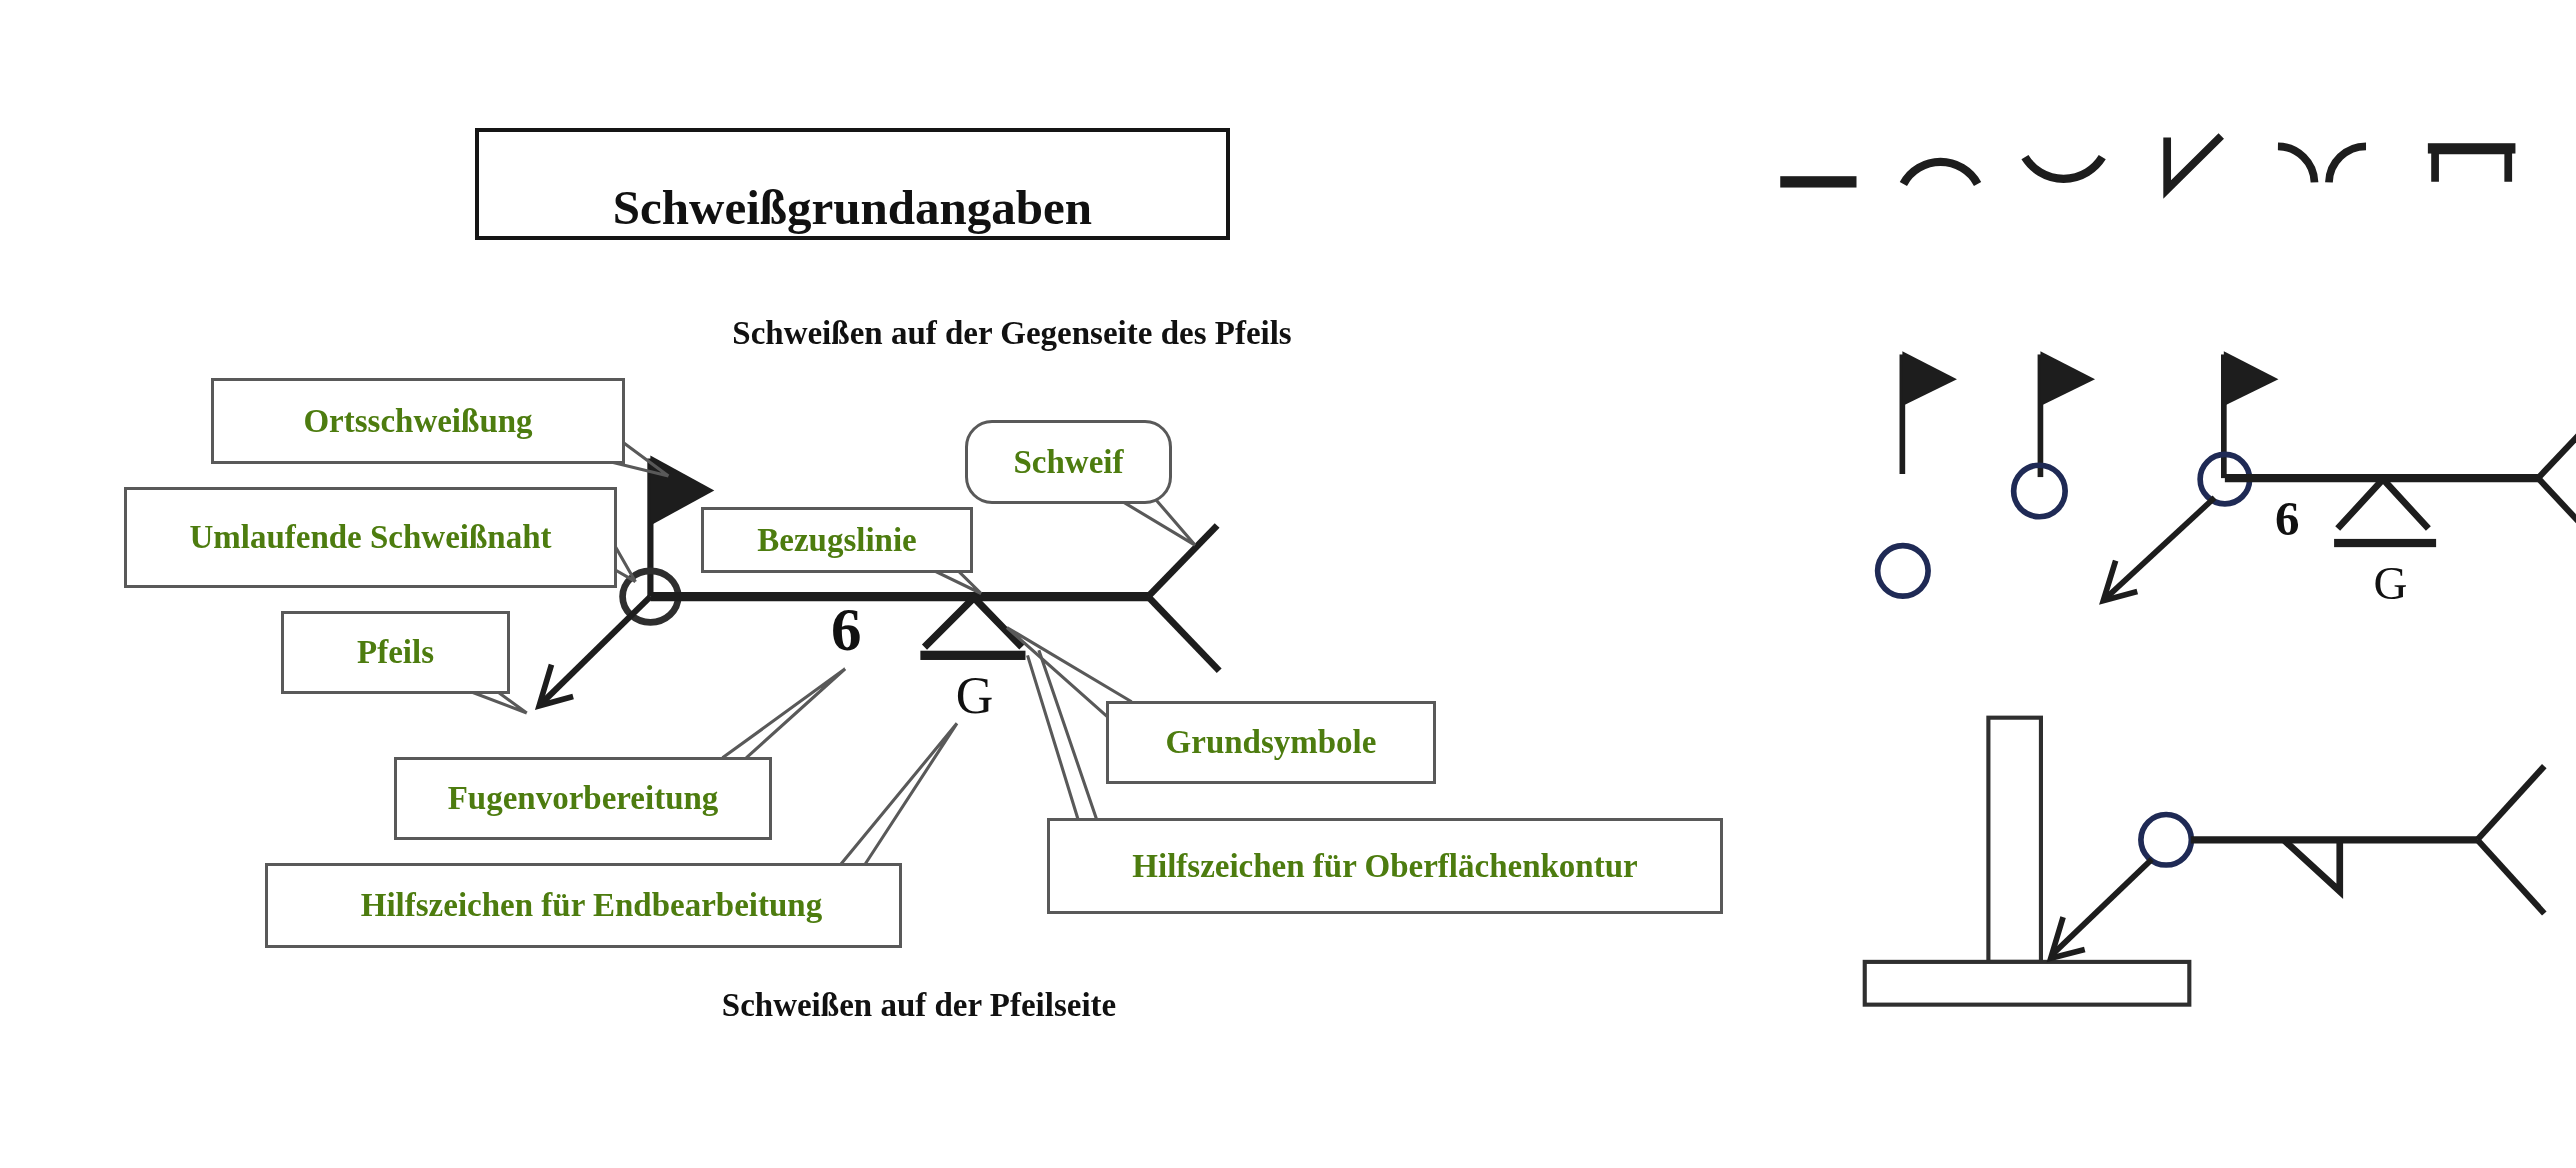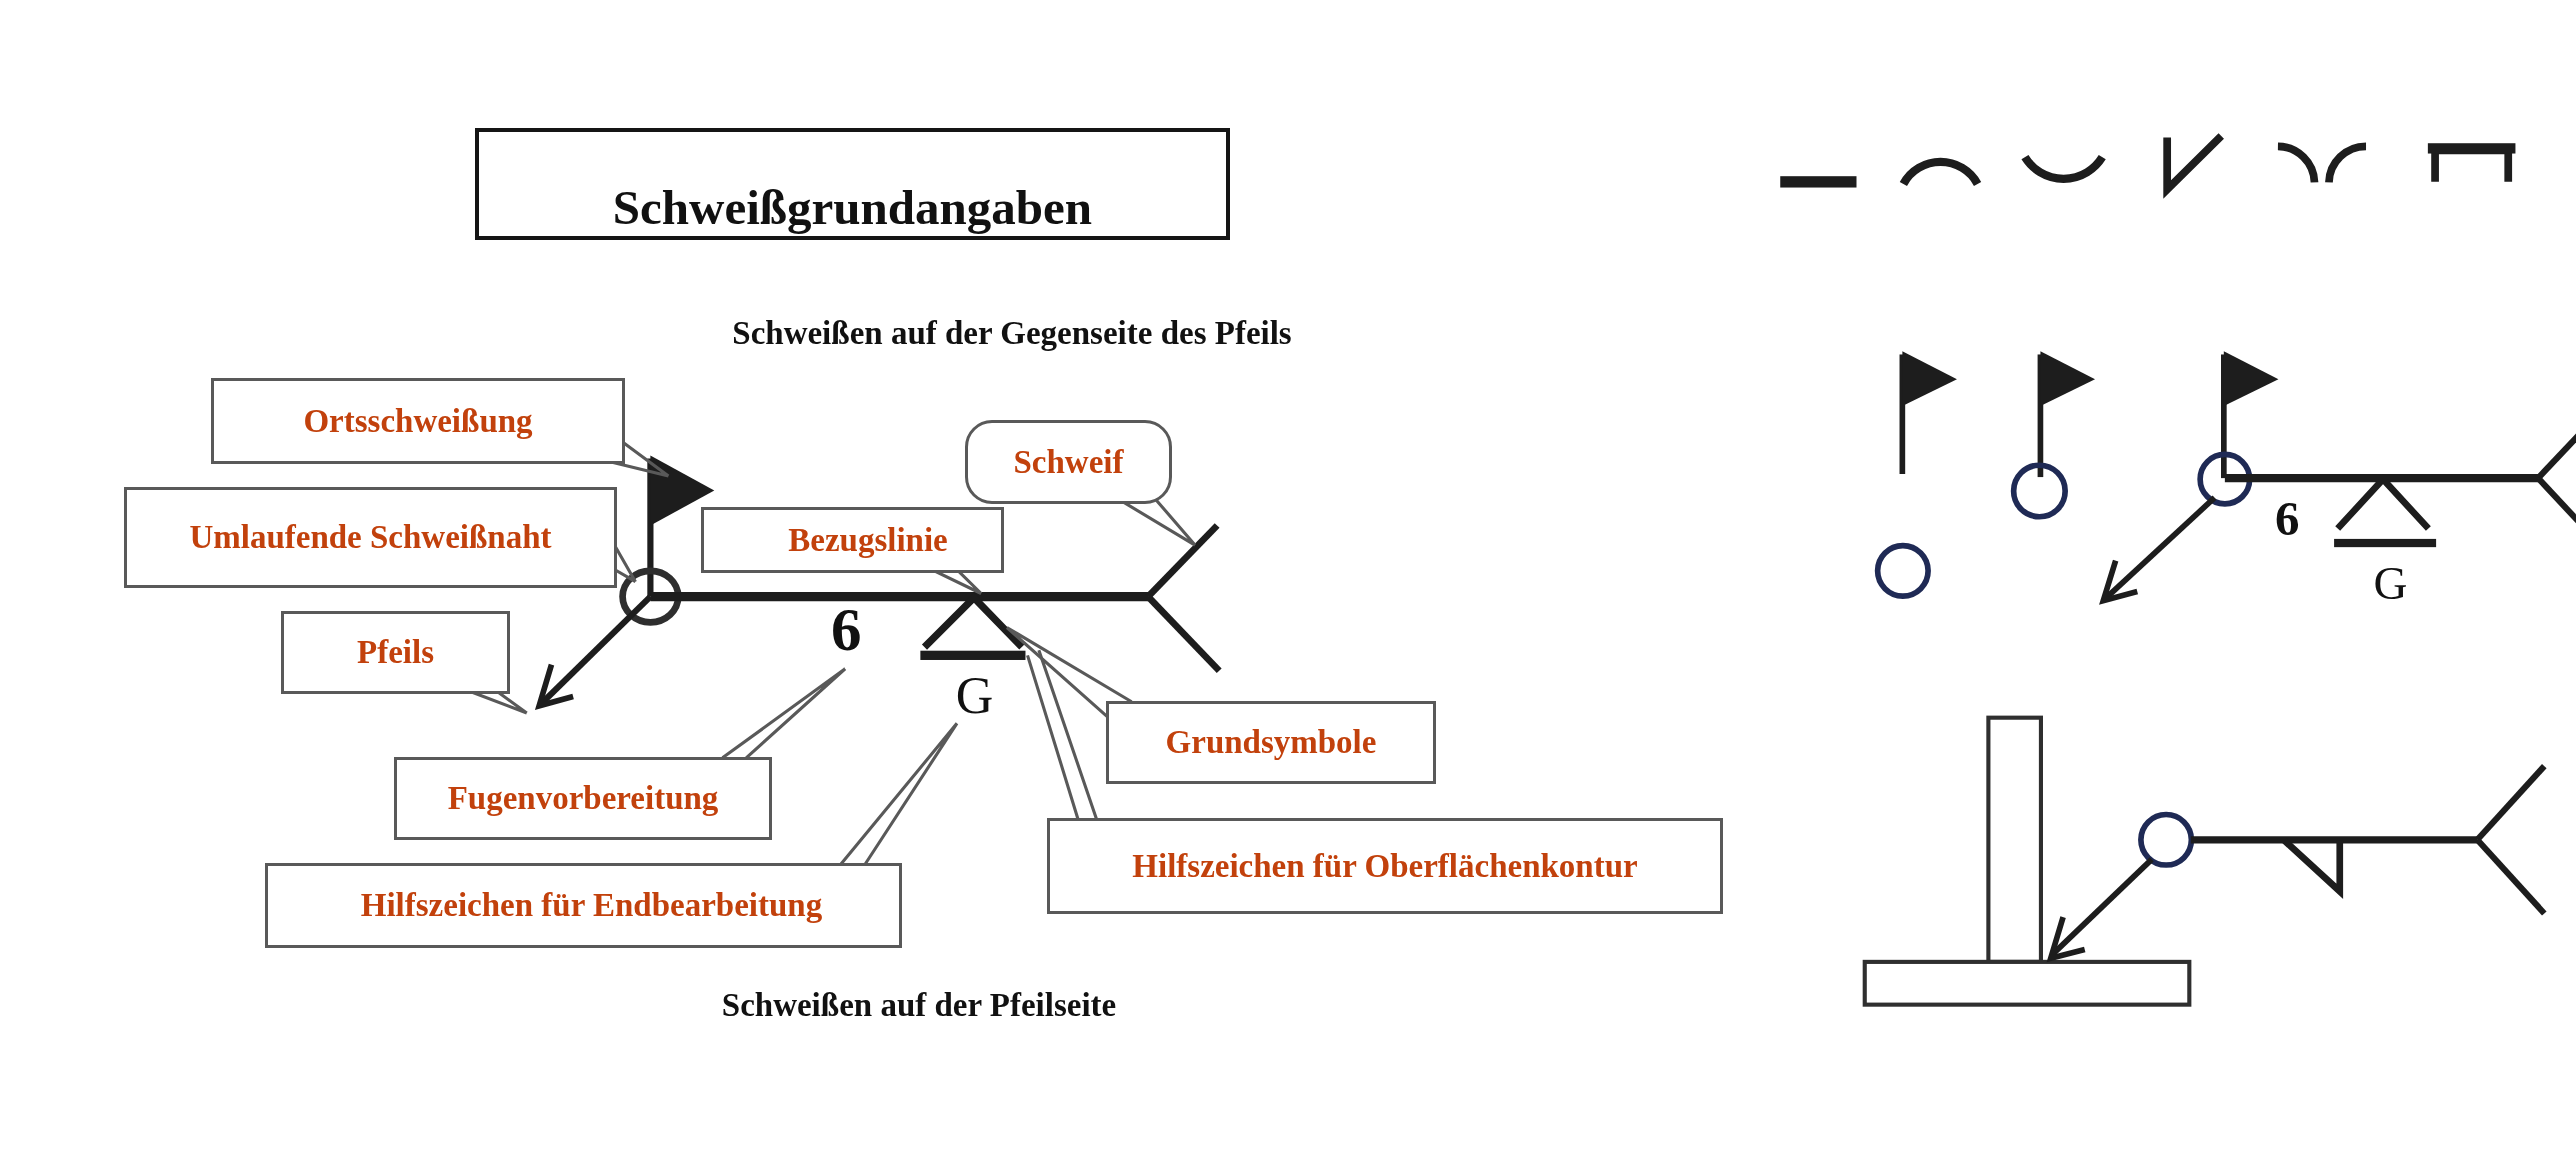--- a/index.html
+++ b/index.html
@@ -1,21 +1,21 @@
 <!DOCTYPE html>
 <html style="font-size:8.2px"><head>
 <meta charset="utf-8">
 <style>
   html,body{margin:0;padding:0;background:#ffffff;}
   #page{position:relative;width:3459px;height:1169px;background:#ffffff;overflow:hidden;
         font-family:"Liberation Serif","DejaVu Serif",serif;color:#141414;}
   #art{position:absolute;left:0;top:0;z-index:1;}
   .callout{position:absolute;z-index:2;background:#ffffff;border:3.6px solid #595959;
            display:flex;align-items:center;justify-content:center;
-           font-weight:700;font-size:33px;white-space:nowrap;color:#c2410c;}
+           font-weight:700;font-size:33px;white-space:nowrap;color:#4d7c0f;}
   .titlebox{position:absolute;z-index:2;background:#ffffff;border:4.6px solid #151515;
             display:flex;align-items:flex-end;justify-content:center;
             font-weight:700;font-size:49px;color:#111111;white-space:nowrap;}
   .note{position:absolute;z-index:2;font-weight:700;font-size:33px;text-align:center;
         white-space:nowrap;color:#111111;}
   .num{position:absolute;z-index:2;font-weight:700;color:#111111;line-height:1;}
   .letter{position:absolute;z-index:2;font-weight:400;color:#111111;line-height:1;
           text-align:center;}
 </style>
 </head>
@@ -131,21 +131,21 @@
   </div>
 
   <div class="callout" style="left:124px;top:487px;width:487px;height:95px;">
     <span>Umlaufende Schweißnaht</span>
   </div>
 
   <div class="callout" style="left:281px;top:611px;width:223px;height:77px;">
     <span>Pfeils</span>
   </div>
 
-  <div class="callout" style="left:701px;top:507px;width:266px;height:60px;padding-left:31px;">
+  <div class="callout" style="left:701px;top:507px;width:266px;height:60px;">
     <span>Bezugslinie</span>
   </div>
 
   <div class="callout" style="left:965px;top:420px;width:201px;height:78px;border-radius:27px;">
     <span>Schweif</span>
   </div>
 
   <div class="callout" style="left:1106px;top:701px;width:324px;height:77px;">
     <span>Grundsymbole</span>
   </div>

